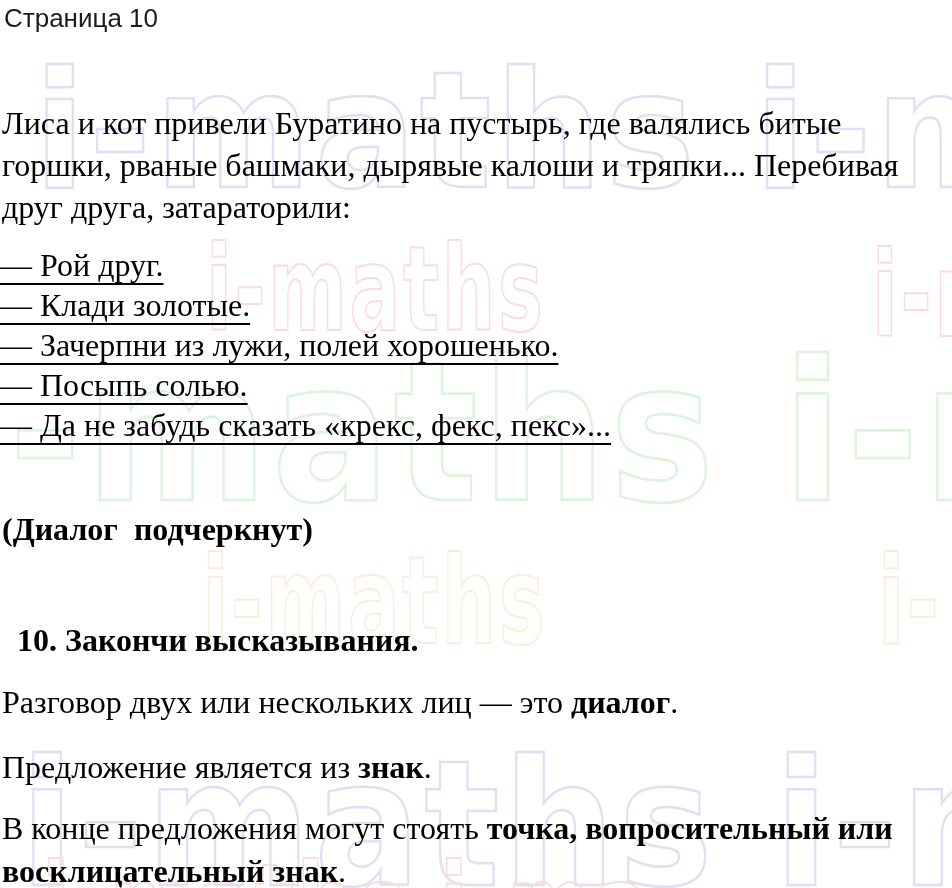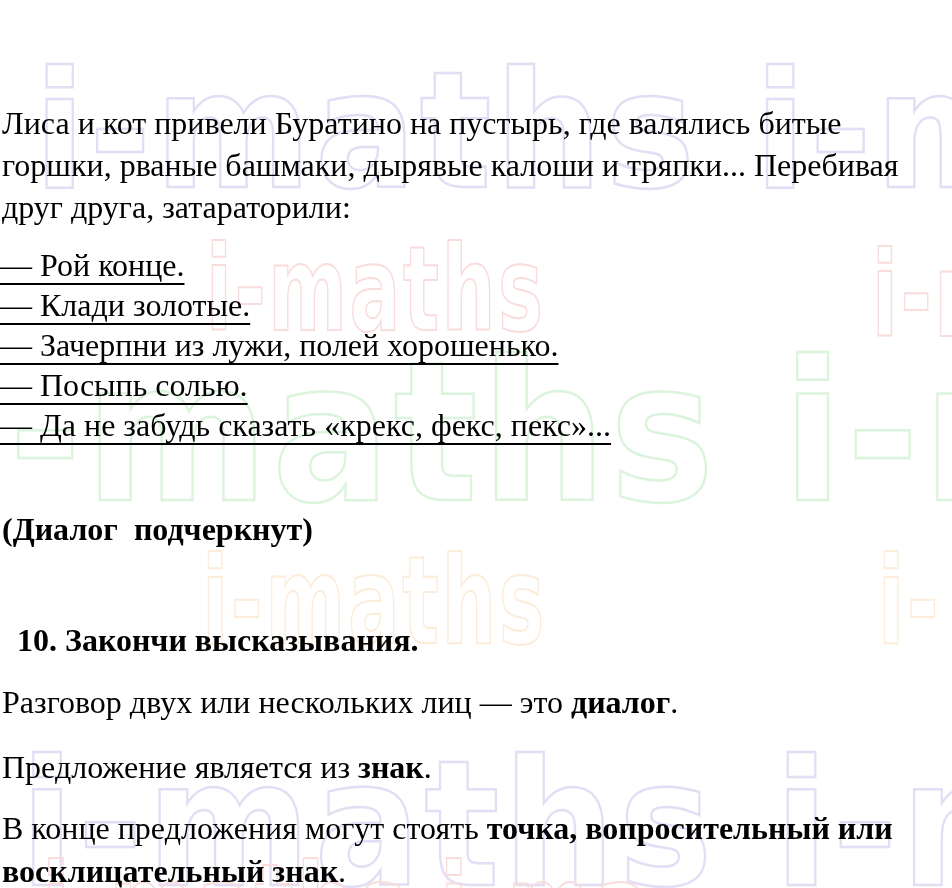--- a/index.html
+++ b/index.html
@@ -70,26 +70,27 @@
     <span class="wm wm2 wm-pink">i-m</span>
     <span class="wm wm3 wm-green">i-maths i-m</span>
     <span class="wm wm4 wm-orange">i-maths</span>
     <span class="wm wm5 wm-orange">i-</span>
     <span class="wm wm6 wm-lavender">i-maths i-m</span>
     <span class="wm wm7 wm-pink">i-maths i-ma</span>
   </div>
 
   <div class="content">
 
+    <div class="page-label">Страница 10</div>
 
 
     <p class="para">Лиса и кот привели Буратино на пустырь, где валялись битые горшки, рваные башмаки, дырявые калоши и тряпки... Перебивая друг друга, затараторили:</p>
 
     <div class="dialog">
-      <div class="dialog-line"><span>— Рой конце.</span></div>
+      <div class="dialog-line"><span>— Рой друг.</span></div>
       <div class="dialog-line"><span>— Клади золотые.</span></div>
       <div class="dialog-line"><span>— Зачерпни из лужи, полей хорошенько.</span></div>
       <div class="dialog-line"><span>— Посыпь солью.</span></div>
       <div class="dialog-line"><span>— Да не забудь сказать «крекс, фекс, пекс»...</span></div>
     </div>
 
     <p class="note">(Диалог  подчеркнут)</p>
 
     <h1 class="h10">10. Закончи высказывания.</h1>
 

